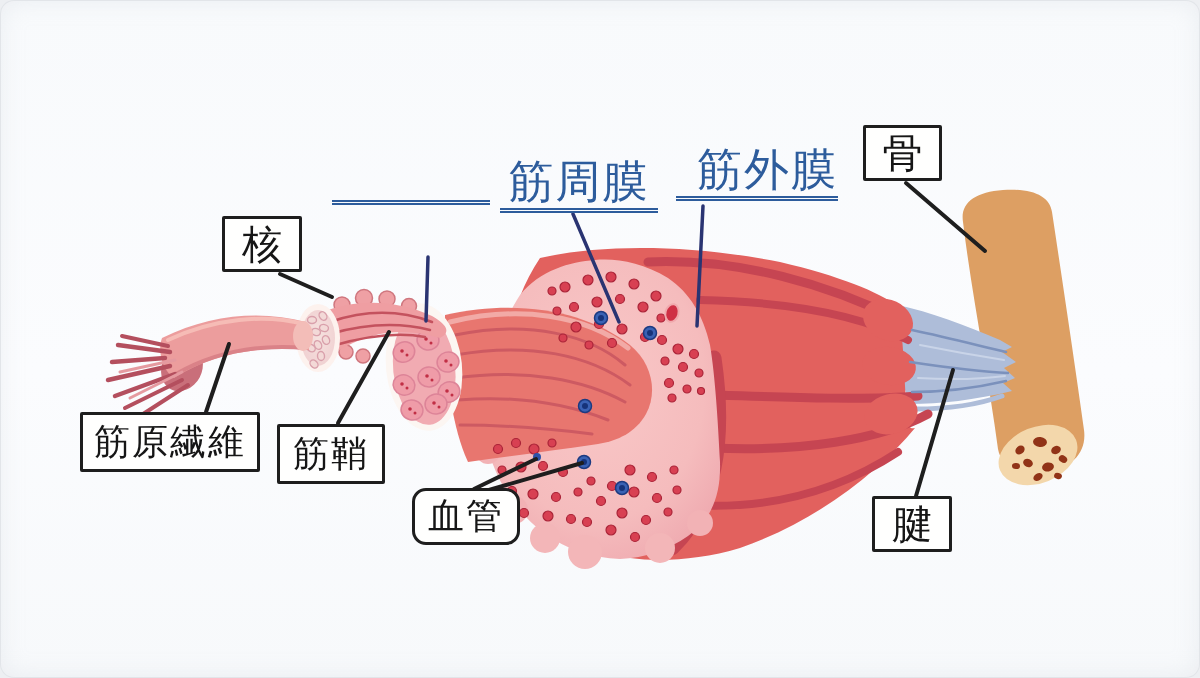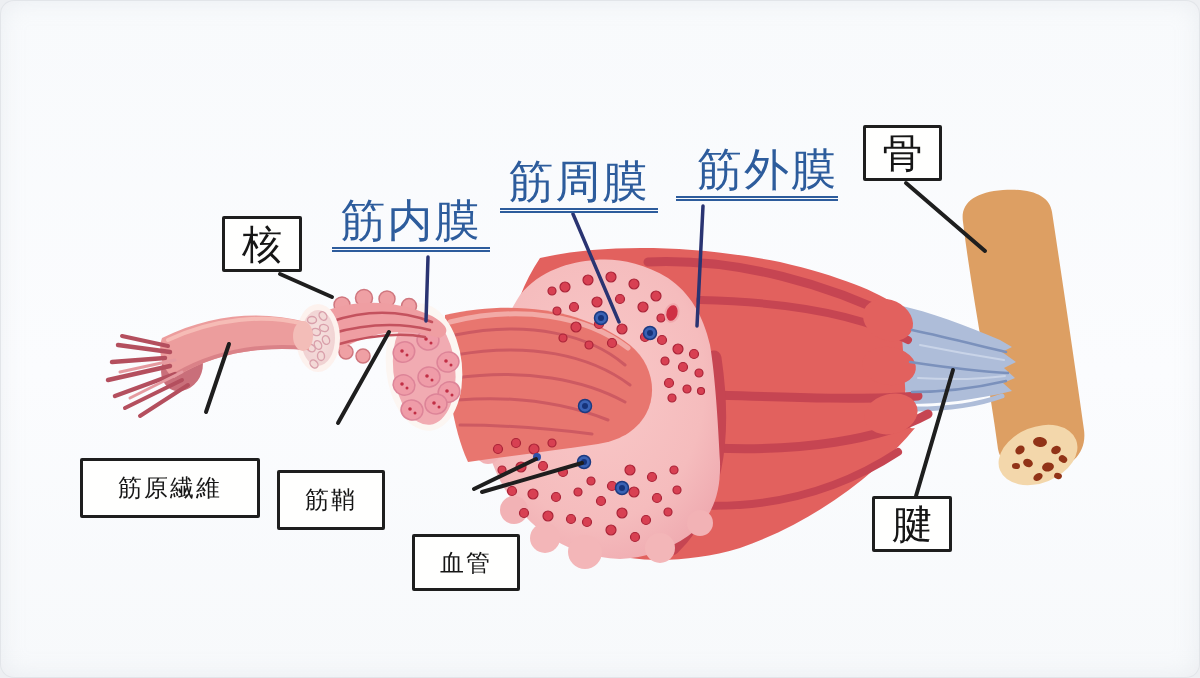--- a/index.html
+++ b/index.html
@@ -25,21 +25,21 @@
     position:absolute;display:flex;flex-direction:column;align-items:center;z-index:5;
     color:var(--label_blue,#2d5c9c);
   }
   .bluelab .t{font-weight:500;white-space:nowrap;}
   .bluelab .dul{
     width:100%;height:5px;margin-top:3px;box-sizing:border-box;
     border-top:2.5px solid var(--label_blue,#2d5c9c);
     border-bottom:2.5px solid var(--label_blue,#2d5c9c);
   }
   .f40{font-size:40px;}
-  .f37{font-size:24px;letter-spacing:2px;margin-top:46px;}
+  .f37{font-size:36px;letter-spacing:2px;}
   .f45{font-size:45px;letter-spacing:2px;line-height:1.05;}
 </style>
 </head>
 <body>
 
 <div class="stage">
 
 <svg width="1200" height="678" viewBox="0 0 1200 678">
   <defs>
     <radialGradient id="blobGrad" cx="48%" cy="42%" r="65%">
@@ -310,21 +310,20 @@
     <path d="M573,214 L619,322"></path>
     <path d="M703,206 L697,326"></path>
   </g>
 </svg>
 
 <div class="boxlab f40" style="left:222px;top:216px;width:80px;height:56px;">
   <span>核</span>
 </div>
 
 <div class="bluelab" style="left:332px;top:197px;width:158px;">
-  <span class="t f45">筋内膜</span>
   <span class="dul"></span>
 </div>
 
 <div class="bluelab" style="left:500px;top:158px;width:158px;">
   <span class="t f45">筋周膜</span>
   <span class="dul"></span>
 </div>
 
 <div class="bluelab" style="left:676px;top:146px;width:162px;align-items:flex-end;">
   <span class="t f45">筋外膜</span>
@@ -336,21 +335,21 @@
 </div>
 
 <div class="boxlab f37" style="left:80px;top:412px;width:180px;height:60px;">
   <span>筋原繊維</span>
 </div>
 
 <div class="boxlab f37" style="left:277px;top:424px;width:108px;height:60px;justify-content:center;">
   <span>筋鞘</span>
 </div>
 
-<div class="boxlab f37" style="left:412px;top:488px;width:108px;height:57px;">
+<div class="boxlab f37" style="left:412px;top:488px;width:108px;height:57px;border-radius:14px;">
   <span>血管</span>
 </div>
 
 <div class="boxlab f40" style="left:872px;top:496px;width:80px;height:56px;">
   <span>腱</span>
 </div>
 
 </div>
 
 </body></html>

